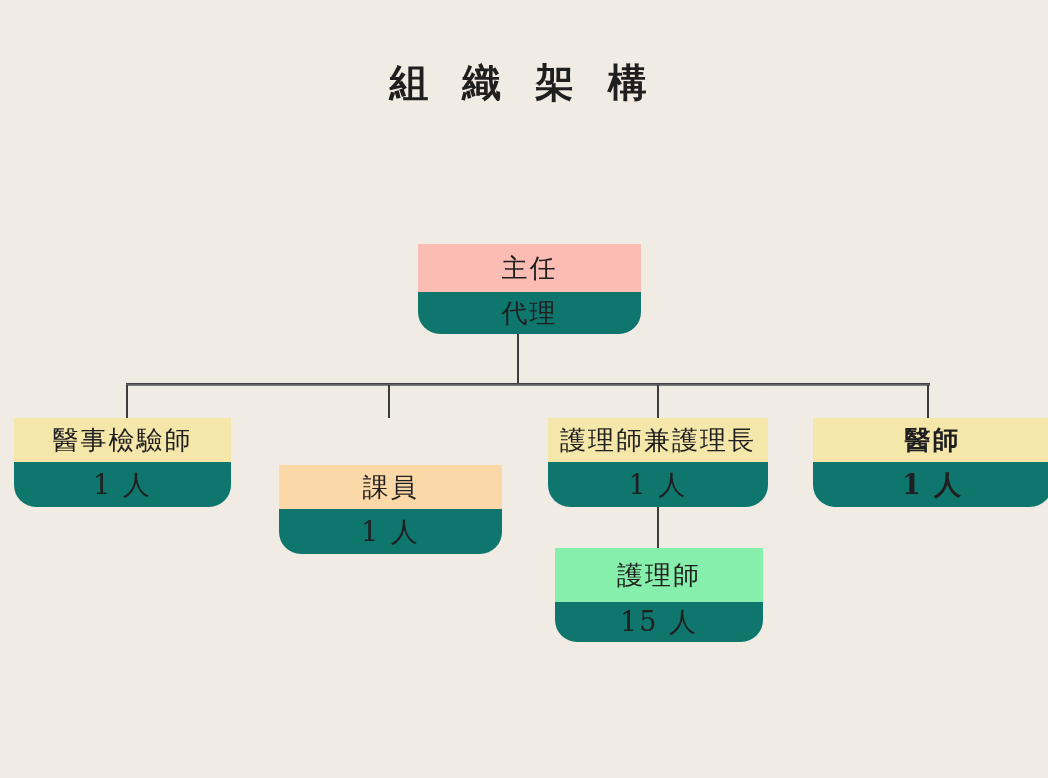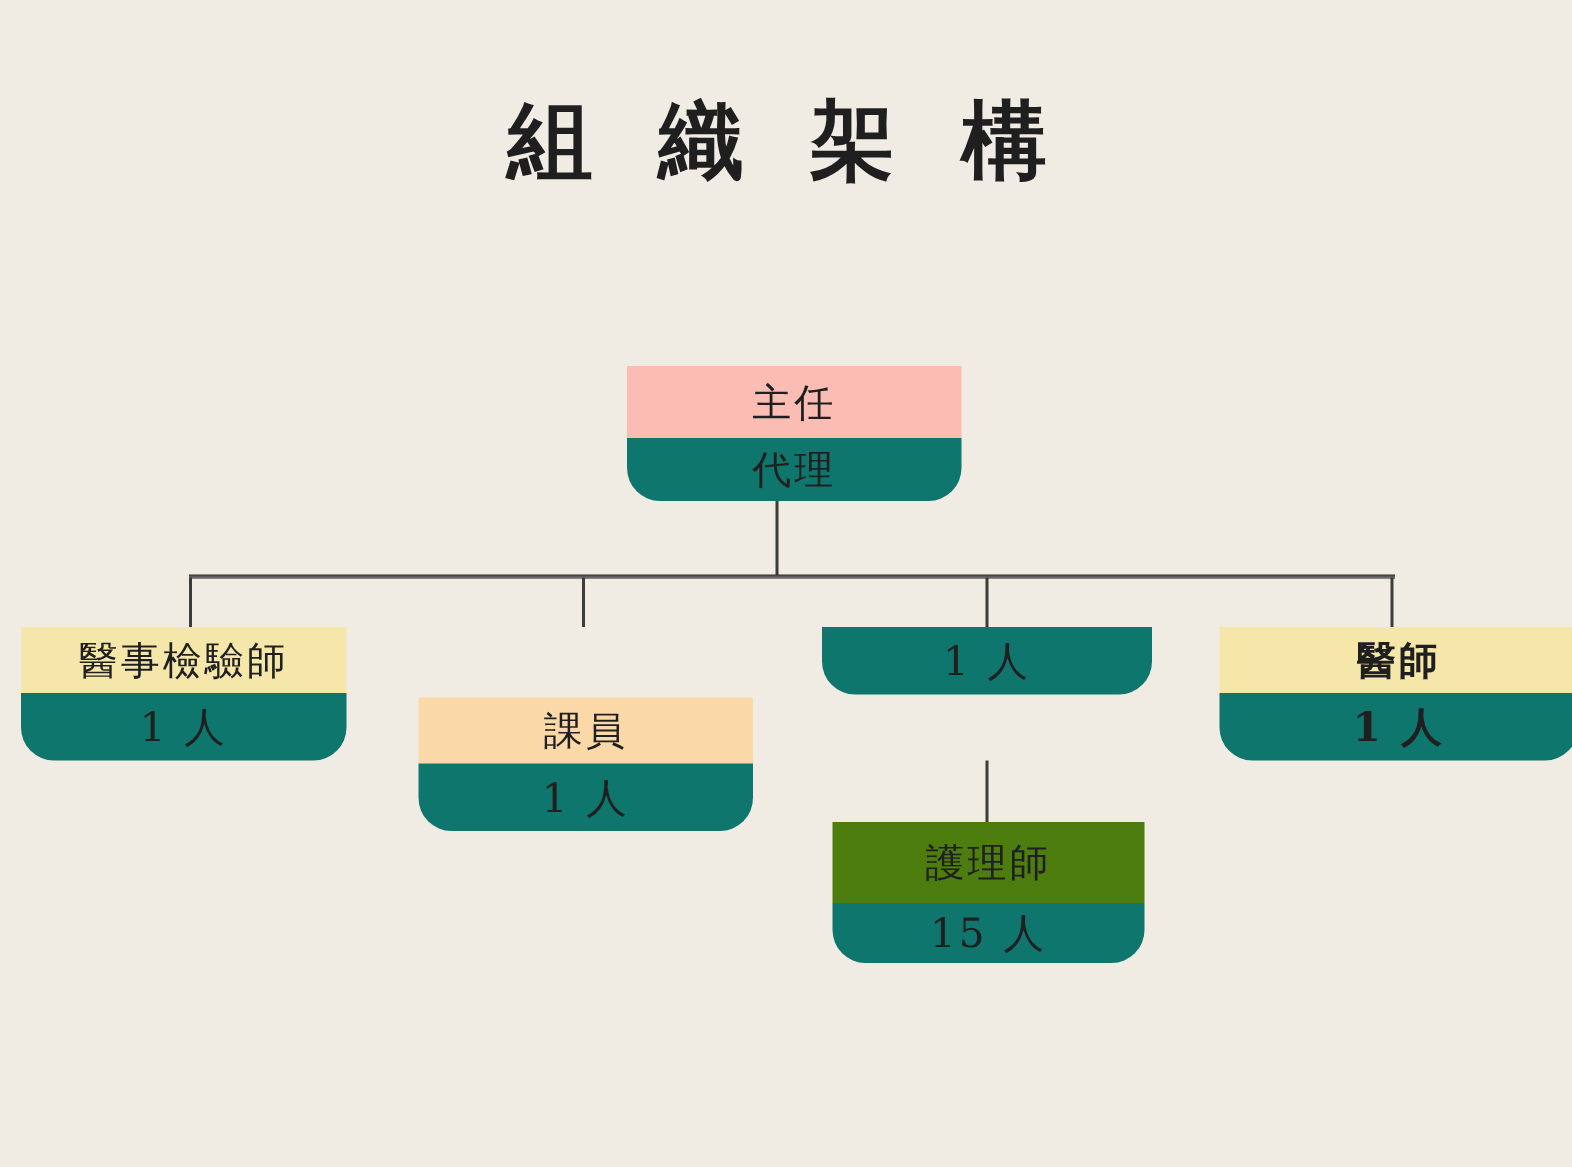--- a/index.html
+++ b/index.html
@@ -3,22 +3,23 @@
 <meta charset="utf-8">
 <style>
   html,body { margin:0; padding:0; }
   .canvas {
     position:relative; width:1048px; height:778px; overflow:hidden;
     background:#f1ece3; color:#1f1f1f;
     font-family:"DejaVu Serif","Liberation Serif",serif;
   }
   .slide-title {
     position:absolute; top:56px; left:0; width:100%;
-    text-align:center; font-size:57px; font-weight:600; letter-spacing:12px;
+    text-align:center; font-size:39px; font-weight:600; letter-spacing:12px;
     white-space:nowrap;
+    font-family:Liberation Serif, serif;
   }
   .slide-subtitle {
     position:absolute; top:188px; left:0; width:100%;
     text-align:center; font-size:23px; letter-spacing:2.5px;
     white-space:nowrap;
   }
   .node { position:absolute; }
   .node-header {
     display:flex; align-items:center; justify-content:center;
     font-size:26px; letter-spacing:2px; white-space:nowrap;
@@ -79,26 +80,27 @@
     <div class="node-header" style="background-color: rgb(245, 230, 170);">醫事檢驗師</div>
     <div class="node-body">1 人</div>
   </div>
 
   <div class="node n-child n-c2">
     <div class="node-header" style="background-color: rgb(251, 216, 167);">課員</div>
     <div class="node-body">1 人</div>
   </div>
 
   <div class="node n-child n-c3">
+    <div class="node-header" style="background-color: rgb(245, 230, 170);">護理師兼護理長</div>
     <div class="node-body">1 人</div>
   </div>
 
   <div class="node n-child n-c4">
     <div class="node-header" style="background-color: rgb(245, 230, 170);">醫師</div>
     <div class="node-body">1 人</div>
   </div>
 
   <div class="node n-g">
-    <div class="node-header" style="background-color: #4d7c0f;">護理師</div>
+    <div class="node-header" style="background-color: #86efac;">護理師</div>
     <div class="node-body">15 人</div>
   </div>
 
 </div>
 
 </body></html>

